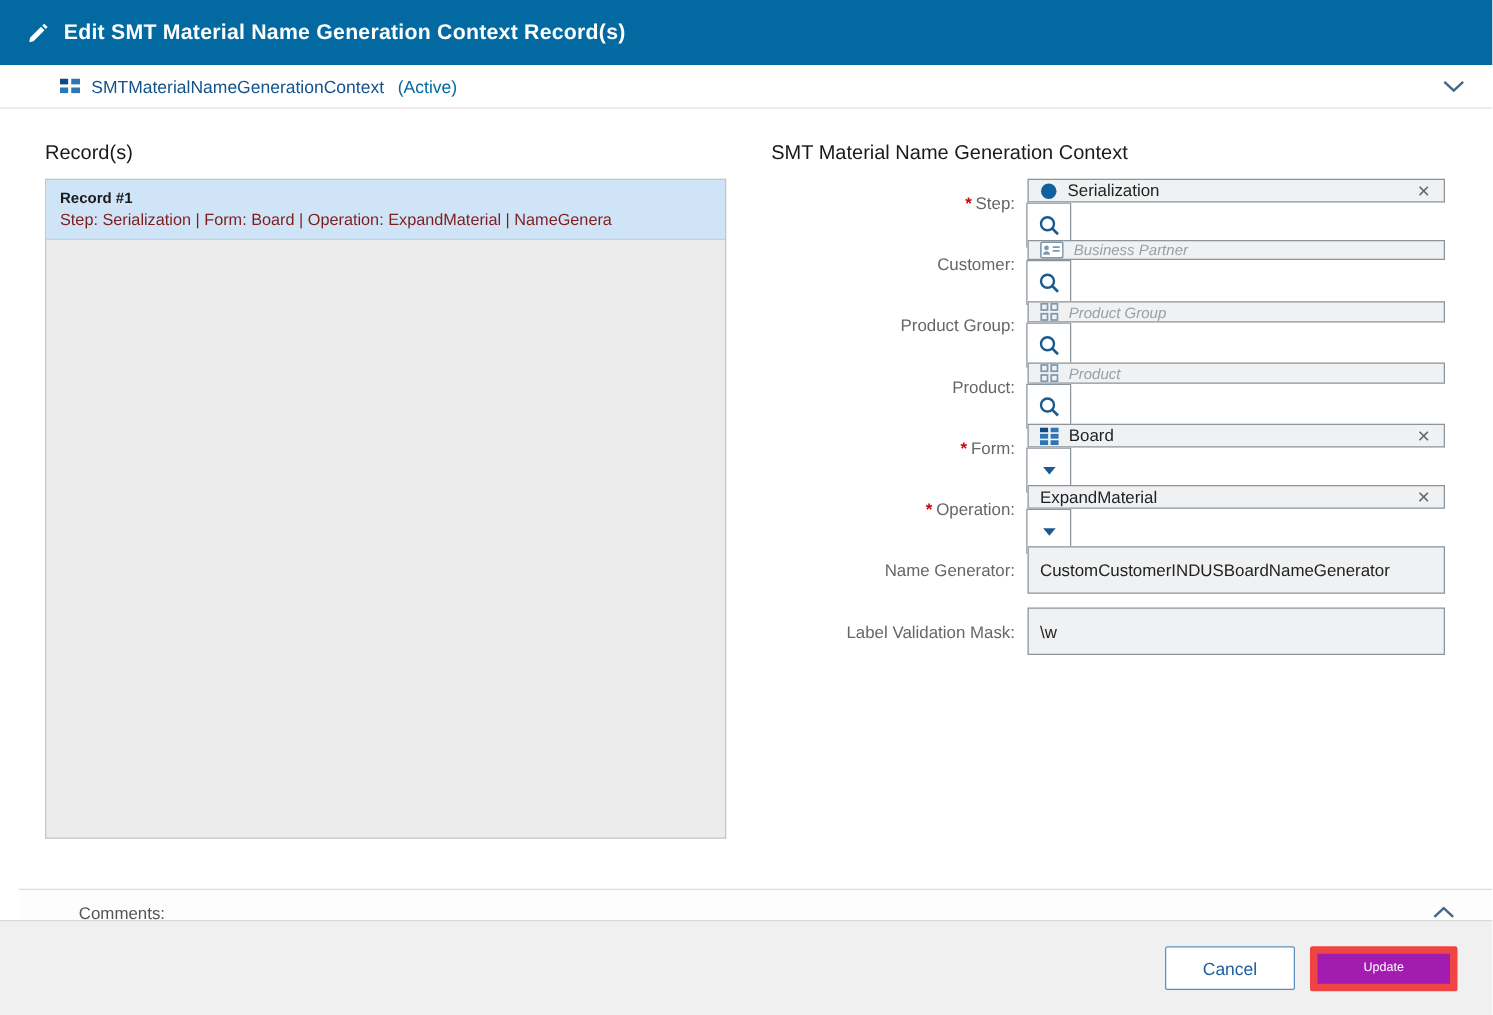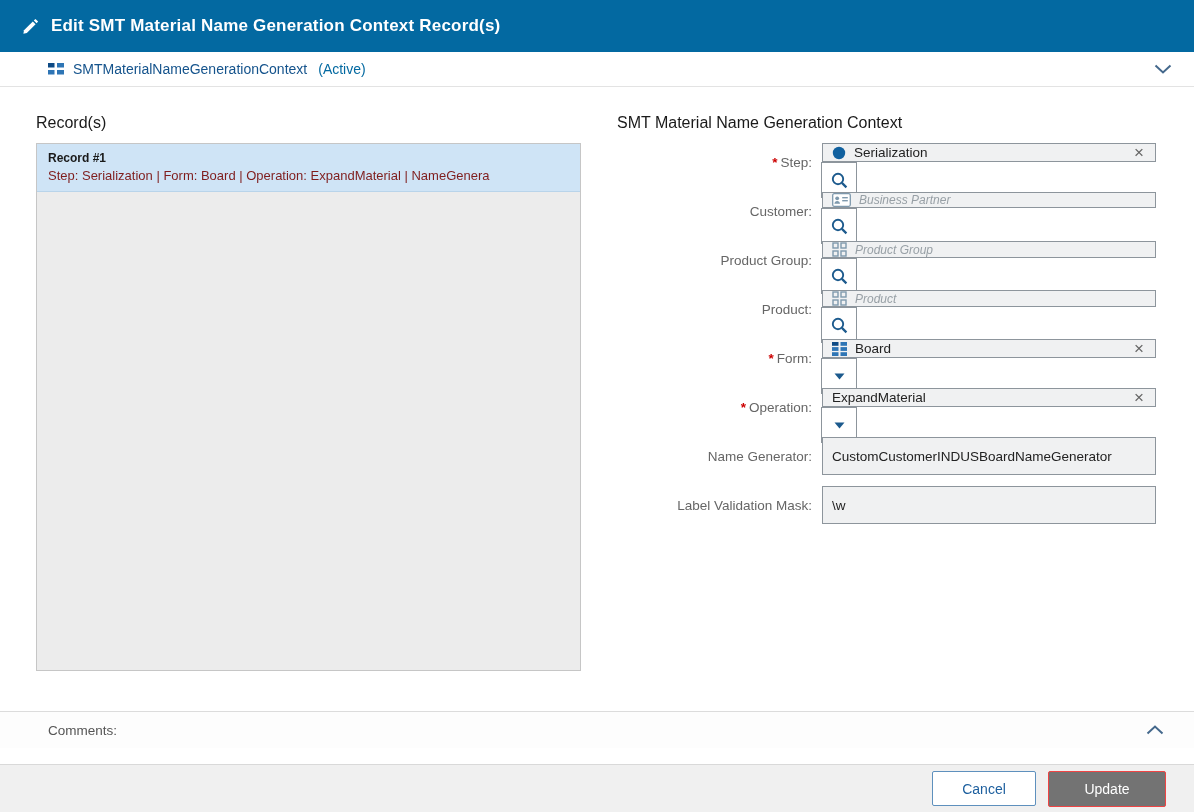--- a/index.html
+++ b/index.html
@@ -114,37 +114,37 @@
     background: #ffffff;
     display: flex;
     align-items: center;
     justify-content: center;
     cursor: pointer;
   }
 
   
   .comments-bar {
     position: absolute;
-    left: 0; right: 0;
+    left: 15px; right: 0;
     bottom: 64px;
     height: 37px;
     border-top: 1px solid #dcdcdc;
     background: #fdfdfd;
     display: flex;
     align-items: center;
     padding: 0 26px 0 48px;
   }
   .comments-bar .comments-label { color: #555; font-size: 13.5px; }
   .comments-bar .collapse-up { margin-left: auto; cursor: pointer; display: flex; align-items: center; padding: 4px; }
 
   
   .footer {
     position: absolute;
     left: 0; right: 0; bottom: 0;
-    height: 48px;
+    height: 76px;
     background: #f0f0f0;
     border-top: 1px solid #d9d9d9;
     display: flex;
     align-items: center;
     justify-content: flex-end;
     gap: 12px;
     padding-right: 28px;
   }
   .btn-cancel {
     min-width: 104px;
@@ -153,24 +153,24 @@
     border: 1px solid #5e90bd;
     color: #1d5f9e;
     font-size: 14px;
     font-family: "Liberation Sans", sans-serif;
     cursor: pointer;
     border-radius: 2px;
   }
   .btn-update {
     min-width: 118px;
     height: 36px;
-    background: #737373;
-    border: 1px solid #ef4444;
+    background: #a21caf;
+    border: 6px solid #ef4444;
     color: #ffffff;
-    font-size: 14px;
+    font-size: 10px;
     font-family: "Liberation Sans", sans-serif;
     cursor: pointer;
     border-radius: 2px;
   }
 </style>
 </head>
 <body>
 
 <div class="titlebar">
   <span style="display:flex;align-items:center;">

